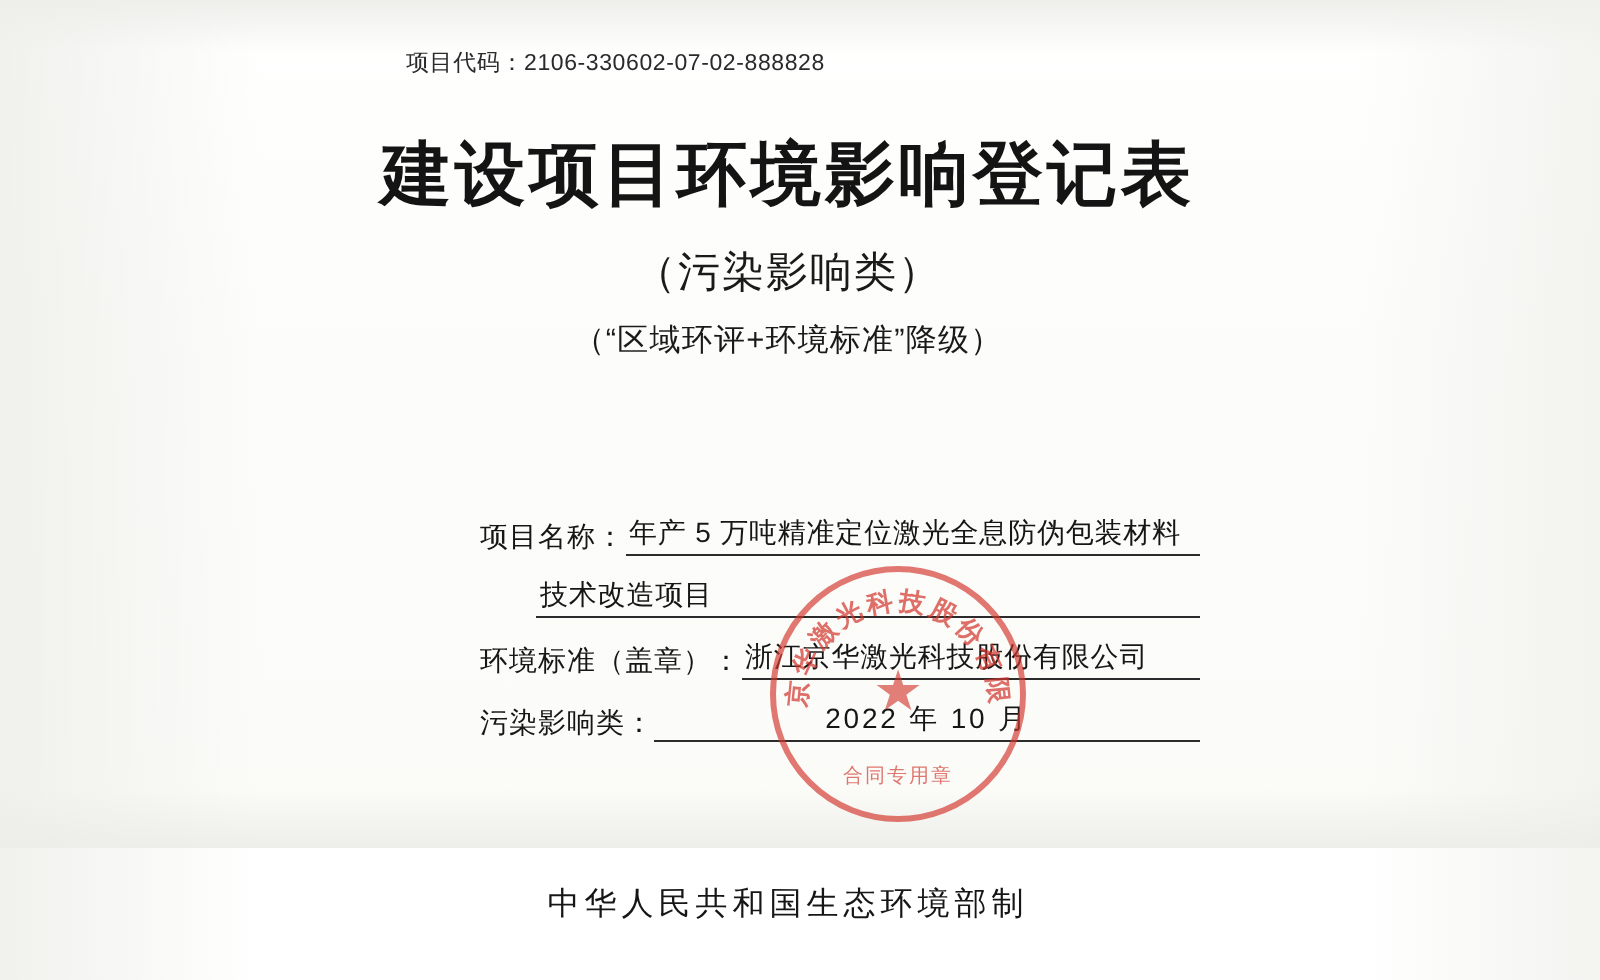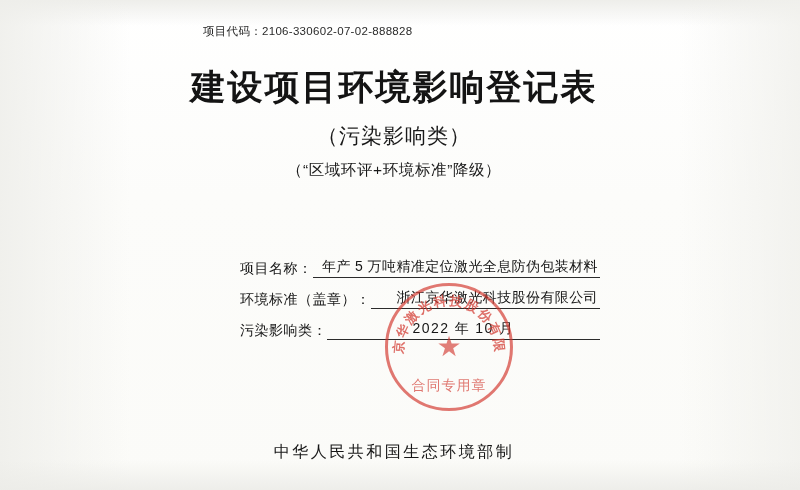--- a/index.html
+++ b/index.html
@@ -10,21 +10,21 @@
     width: 800px;
     height: 490px;
     background: #ffffff;
     font-family: "Liberation Serif", serif;
     color: #1b1b1b;
     overflow: hidden;
   }
   .page {
     position: relative;
     width: 800px;
-    height: 490px;
+    height: 424px;
     background: #fdfdfb;
     
     background-image:
       linear-gradient(to bottom, #ffffff 0%, #fcfcfa 40%, #fbfbf8 100%);
   }
   
   .scan-shade-left {
     position: absolute;
     left: 0; top: 0;
     width: 130px; height: 490px;
@@ -123,21 +123,20 @@
   .field-label {
     flex: 0 0 auto;
     letter-spacing: 0.5px;
   }
   .field-value {
     flex: 1 1 auto;
     border-bottom: 1px solid #2b2b2b;
     padding: 0 2px 1px 2px;
     letter-spacing: 0.4px;
     min-height: 17px;
-    text-align: right;
   }
   .field-value.continuation {
     margin-left: 8px;
   }
   .field-value.date {
     letter-spacing: 1.4px;
     text-align: center;
   }
   .row-indent {
     padding-left: 20px;
@@ -195,21 +194,21 @@
     font-weight: bold;
     opacity: 0.9;
   }
   .seal .bottom-text {
     position: absolute;
     left: 0;
     bottom: 16px;
     width: 128px;
     text-align: center;
     color: #d2352c;
-    font-size: 14px;
+    font-size: 10px;
     letter-spacing: 1px;
     font-family: "Liberation Sans", sans-serif;
     opacity: 0.85;
   }
 </style>
 </head>
 <body>
 
 <div class="page">
 
@@ -226,20 +225,23 @@
 
   <div class="subtitle-2">（“区域环评+环境标准”降级）</div>
 
   <div class="fields">
 
     <div class="field-row">
       <span class="field-label">项目名称：</span>
       <span class="field-value">年产 5 万吨精准定位激光全息防伪包装材料</span>
     </div>
 
+    <div class="field-row row-indent">
+      <span class="field-value continuation">技术改造项目</span>
+    </div>
 
     <div class="field-row">
       <span class="field-label">环境标准（盖章）：</span>
       <span class="field-value">浙江京华激光科技股份有限公司</span>
     </div>
 
     <div class="field-row">
       <span class="field-label">污染影响类：</span>
       <span class="field-value date">2022 年 10 月</span>
     </div>

